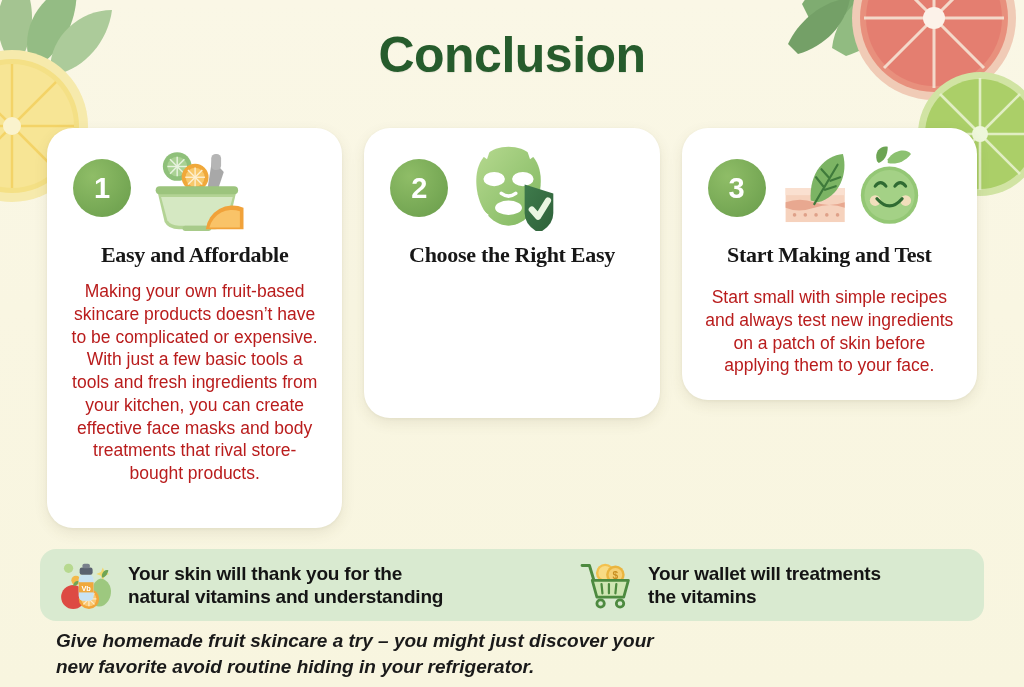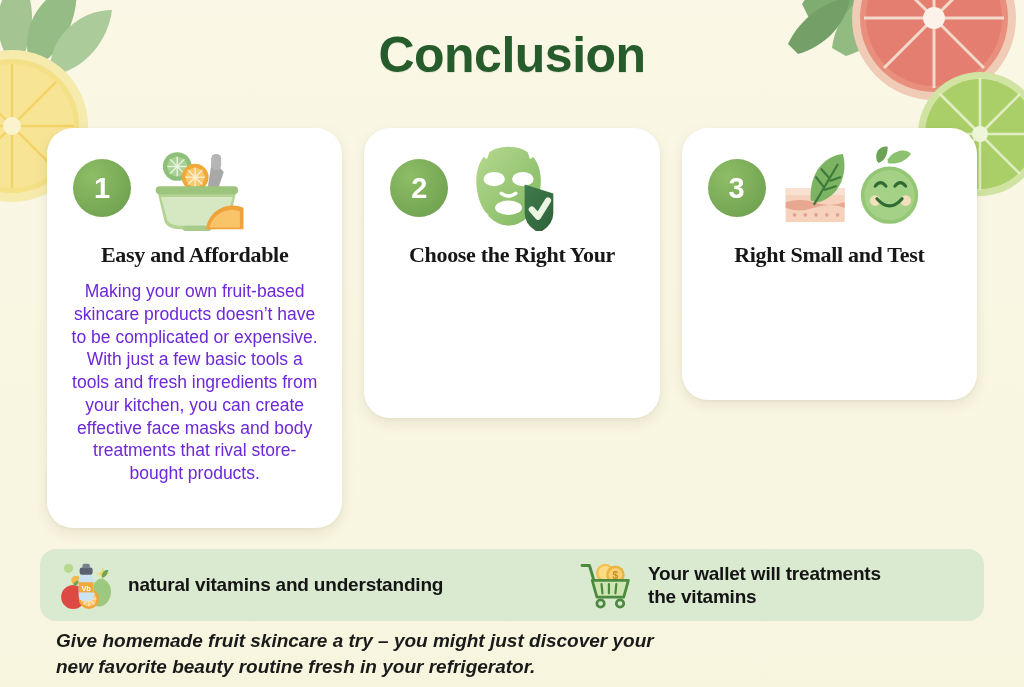--- a/index.html
+++ b/index.html
@@ -96,21 +96,21 @@
     font-weight: 800;
     color: #171717;
     margin-top: 16px;
     letter-spacing: -0.3px;
     font-family: Liberation Serif, serif;
   }
   .card-body {
     text-align: center;
     font-size: 17.5px;
     line-height: 1.30;
-    color: #6d28d9;
+    color: #b91c1c;
     margin-top: 12px;
     padding: 0 4px;
   }
   .card-2 .card-body, .card-3 .card-body { margin-top: 18px; }
 
   
   .banner {
     position: absolute;
     left: 40px;
     top: 549px;
@@ -283,21 +283,21 @@
             <path d="M82 70 L72 78 L78 84 Z" fill="#fff"></path>
             <ellipse cx="34" cy="38" rx="12" ry="8" fill="#fff"></ellipse>
             <ellipse cx="66" cy="38" rx="12" ry="8" fill="#fff"></ellipse>
             <path d="M42 54 Q50 60 58 54" stroke="#fff" stroke-width="4" fill="none" stroke-linecap="round"></path>
             <ellipse cx="50" cy="70" rx="15" ry="8" fill="#fff"></ellipse>
             <path d="M68 44 L100 54 L100 76 Q100 90 84 98 Q68 90 68 76 Z" fill="url(#sg)"></path>
             <path d="M76 72 L83 80 L94 62" stroke="#eaf6e2" stroke-width="7" fill="none" stroke-linecap="round" stroke-linejoin="round"></path>
           </svg>
         </div>
       </div>
-      <div class="card-title">Choose the Right Your</div>
+      <div class="card-title">Choose the Right Easy</div>
     </div>
 
     <div class="card card-3">
       <div class="card-head">
         <div class="num-circle">3</div>
         <div class="card-icon">
           <svg viewBox="0 0 150 96" width="150" height="86">
             <rect x="2" y="48" width="66" height="38" fill="#f6d2bd"></rect>
             <rect x="2" y="48" width="66" height="8" fill="#fae0d0"></rect>
             <path d="M2 64 Q18 58 34 64 T68 64 L68 70 Q52 64 34 70 T2 70 Z" fill="#e8a890"></path>
@@ -321,21 +321,22 @@
             <circle cx="118" cy="56" r="32" fill="#94c775"></circle>
             <circle cx="118" cy="56" r="28" fill="#a4d186"></circle>
             <circle cx="102" cy="62" r="6" fill="#fbe0c2" opacity=".9"></circle>
             <circle cx="136" cy="62" r="6" fill="#fbe0c2" opacity=".9"></circle>
             <path d="M102 46 Q108 38 114 46" stroke="#2f6b32" stroke-width="3.4" fill="none" stroke-linecap="round"></path>
             <path d="M124 46 Q130 38 136 46" stroke="#2f6b32" stroke-width="3.4" fill="none" stroke-linecap="round"></path>
             <path d="M104 60 Q118 76 132 60" stroke="#2f6b32" stroke-width="3.6" fill="none" stroke-linecap="round"></path>
           </svg>
         </div>
       </div>
-      <div class="card-title">Right Small and Test</div>
+      <div class="card-title">Start Making and Test</div>
+      <div class="card-body">Start small with simple recipes and always test new ingredients on a patch of skin before applying them to your face.</div>
     </div>
   </div>
 
   <div class="banner">
 
     <div class="benefit benefit-1">
       <div class="benefit-icon">
         <svg viewBox="0 0 60 54" width="56" height="50">
           <circle cx="9" cy="9" r="5" fill="#b7d98f"></circle>
           <circle cx="17" cy="22" r="5" fill="#f3b949"></circle>
@@ -354,20 +355,21 @@
           </g>
           <rect x="20" y="16" width="16" height="28" rx="5" fill="#d9ecf7"></rect>
           <rect x="20" y="16" width="16" height="28" rx="5" fill="#bcdcee" opacity=".55"></rect>
           <rect x="21" y="8" width="14" height="8" rx="2.4" fill="#5a6270"></rect>
           <rect x="24" y="4" width="8" height="5" rx="2" fill="#79808c"></rect>
           <rect x="20" y="24" width="16" height="11" fill="#f0a93c"></rect>
           <text x="28" y="33" font-family="Liberation Sans, sans-serif" font-size="8" font-weight="700" fill="#fff" text-anchor="middle">Vb</text>
         </svg>
       </div>
       <div class="benefit-text">
+        <div>Your skin will thank you for the</div>
         <div>natural vitamins and understanding</div>
       </div>
     </div>
 
     <div class="benefit benefit-2">
       <div class="benefit-icon">
         <svg viewBox="0 0 60 54" width="56" height="50">
           <circle cx="27" cy="14" r="10" fill="#f3c14f"></circle>
           <circle cx="27" cy="14" r="7.4" fill="#f8db84"></circle>
           <circle cx="38" cy="16" r="10" fill="#eab53f"></circle>
@@ -386,16 +388,16 @@
       </div>
       <div class="benefit-text">
         <div>Your wallet will treatments</div>
         <div>the vitamins</div>
       </div>
     </div>
   </div>
 
   <div class="footer">
     <div>Give homemade fruit skincare a try – you might just discover your</div>
-    <div>new favorite beauty routine fresh in your refrigerator.</div>
+    <div>new favorite avoid routine hiding in your refrigerator.</div>
   </div>
 
 </div>
 
 </body></html>

